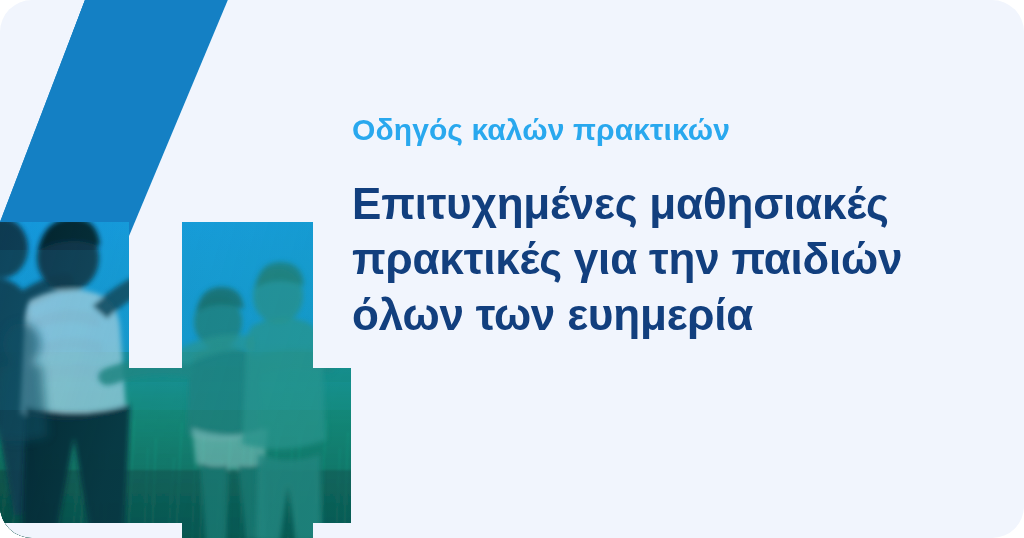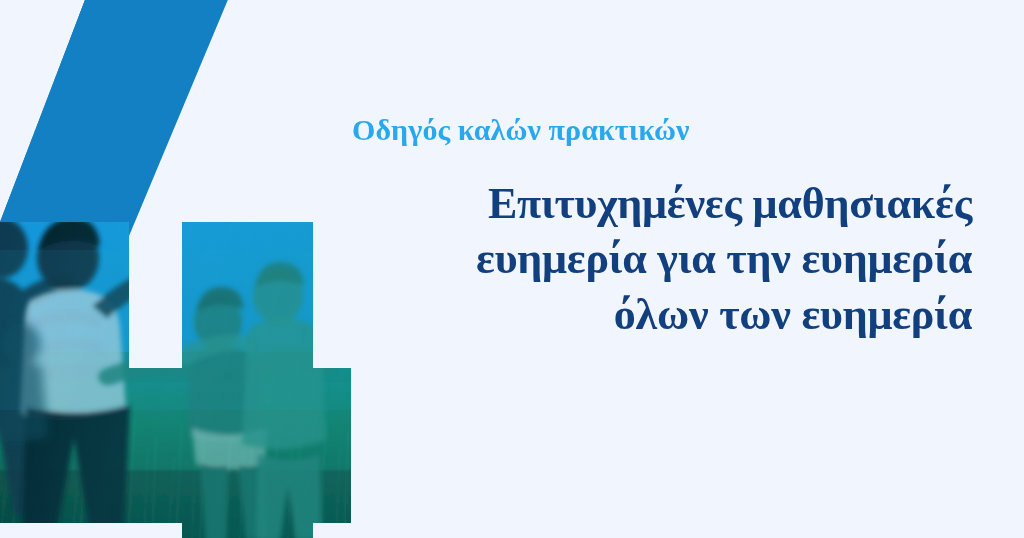--- a/index.html
+++ b/index.html
@@ -7,21 +7,22 @@
     margin: 0;
     padding: 0;
     background: #ffffff;
   }
   #stage {
     position: relative;
     width: 1024px;
     height: 538px;
     overflow: hidden;
     background: #f1f5fd;
-    font-family: Liberation Serif, serif;
+    font-family: Liberation Sans, sans-serif;
+    border-radius: 32px;
   }
 
   
   #numeral-art {
     position: absolute;
     left: 0;
     top: 0;
     width: 380px;
     height: 538px;
     overflow: hidden;
@@ -44,21 +45,20 @@
     line-height: 1.2;
     margin: 0 0 28px 0;
     white-space: nowrap;
   }
   #headline {
     font-size: 44px;
     font-weight: 700;
     line-height: 1.26;
     margin: 0;
     letter-spacing: -0.2px;
-    text-align: right;
   }
   #headline .hl-line {
     display: block;
     white-space: nowrap;
   }
 </style>
 </head>
 <body>
 
 <div id="stage" style="background: rgb(241, 245, 253);">
@@ -267,18 +267,18 @@
 
       <rect x="129" y="0" width="60" height="222" fill="#f1f5fd" opacity="0"></rect>
     </svg>
   </div>
 
   <div id="text-block">
     <p id="eyebrow" style="color: rgb(41, 168, 238);">Οδηγός καλών πρακτικών</p>
 
     <h1 id="headline" style="color: rgb(18, 63, 126);">
       <span class="hl-line">Επιτυχημένες μαθησιακές</span>
-      <span class="hl-line">ευημερία για την ευημερία</span>
+      <span class="hl-line">πρακτικές για την παιδιών</span>
       <span class="hl-line">όλων των ευημερία</span>
     </h1>
   </div>
 
 </div>
 
 </body></html>

